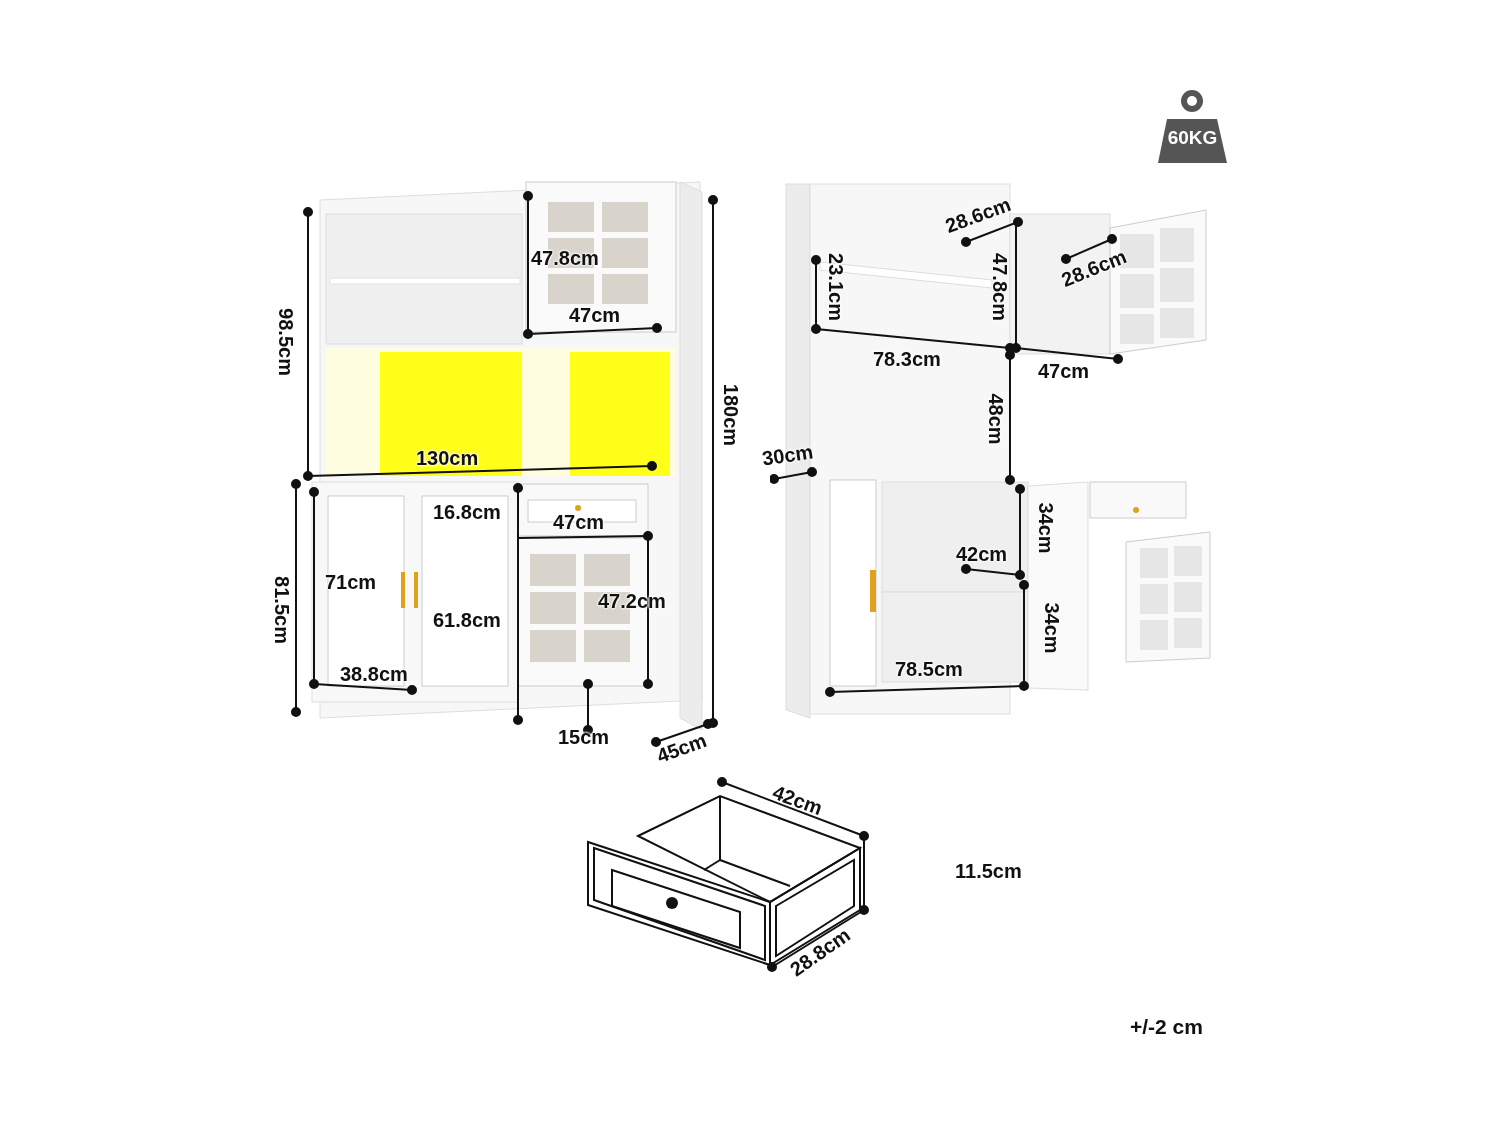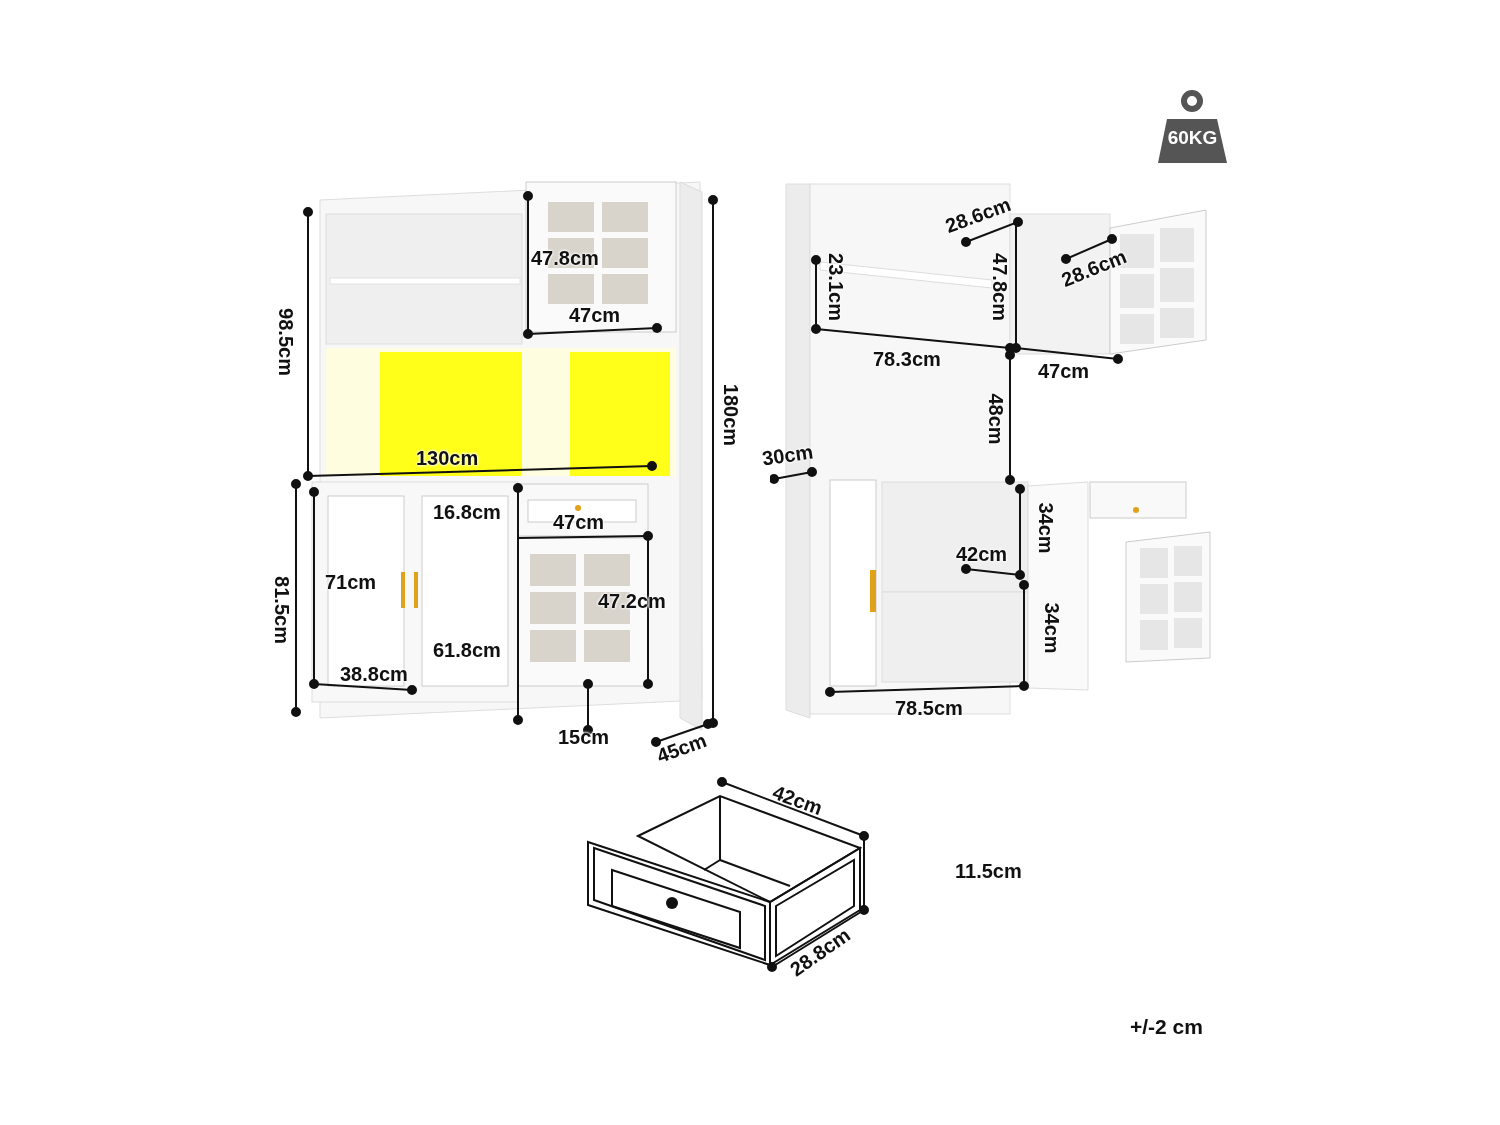--- a/index.html
+++ b/index.html
@@ -95,21 +95,21 @@
 
 <div class="lbl rot90" style="left:252px;top:332px;">98.5cm</div>
 <div class="lbl rot90" style="left:700px;top:405px;">180cm</div>
 <div class="lbl" style="left:416px;top:448px;">130cm</div>
 <div class="lbl" style="left:531px;top:248px;">47.8cm</div>
 <div class="lbl" style="left:569px;top:305px;">47cm</div>
 <div class="lbl rot90" style="left:248px;top:600px;">81.5cm</div>
 <div class="lbl" style="left:433px;top:502px;">16.8cm</div>
 <div class="lbl" style="left:553px;top:512px;">47cm</div>
 <div class="lbl" style="left:325px;top:562px;margin-top:10px;">71cm</div>
-<div class="lbl" style="left:433px;top:640px;">61.8cm</div>
+<div class="lbl" style="left:433px;top:610px;">61.8cm</div>
 <div class="lbl" style="left:562px;top:591px;margin-left:36px;">47.2cm</div>
 <div class="lbl" style="left:328px;top:664px;margin-left:12px;">38.8cm</div>
 <div class="lbl" style="left:558px;top:699px;margin-top:28px;">15cm</div>
 <div class="lbl rotn" style="left:656px;top:738px;transform:rotate(-20deg);">45cm</div>
 
 <div class="abs" style="left:770px;top:170px;width:460px;height:560px;">
   <svg width="460" height="560">
     <polygon points="16,14 40,14 40,548 16,540" fill="#ececec" stroke="#ddd"></polygon>
     <rect x="40" y="14" width="200" height="530" fill="#f7f7f7" stroke="#ddd"></rect>
     <rect x="240" y="44" width="100" height="140" fill="#f2f2f2" stroke="#ddd"></rect>
@@ -178,21 +178,21 @@
 <div class="lbl rot90" style="left:802px;top:277px;">23.1cm</div>
 <div class="lbl rot90" style="left:966px;top:277px;">47.8cm</div>
 <div class="lbl rotn" style="left:1060px;top:258px;transform:rotate(-22deg);">28.6cm</div>
 <div class="lbl" style="left:873px;top:349px;">78.3cm</div>
 <div class="lbl" style="left:1038px;top:361px;">47cm</div>
 <div class="lbl rot90" style="left:970px;top:409px;">48cm</div>
 <div class="lbl rotn" style="left:762px;top:445px;transform:rotate(-8deg);">30cm</div>
 <div class="lbl rot90" style="left:1020px;top:518px;">34cm</div>
 <div class="lbl" style="left:956px;top:544px;">42cm</div>
 <div class="lbl rot90" style="left:1026px;top:618px;">34cm</div>
-<div class="lbl" style="left:895px;top:698px;">78.5cm</div>
+<div class="lbl" style="left:895px;top:659px;">78.5cm</div>
 
 <div class="abs" style="left:580px;top:770px;width:300px;height:210px;">
   <svg width="300" height="210">
     <g stroke="#111" stroke-width="2" fill="none">
       <polygon points="8,72 190,132 190,195 8,135"></polygon>
       <polygon points="14,78 185,136 185,190 14,130"></polygon>
       <polygon points="32,100 160,142 160,178 32,136"></polygon>
       <polygon points="58,66 140,26 280,78 190,132"></polygon>
       <line x1="140" y1="26" x2="140" y2="90"></line>
       <line x1="140" y1="90" x2="124" y2="100"></line>

